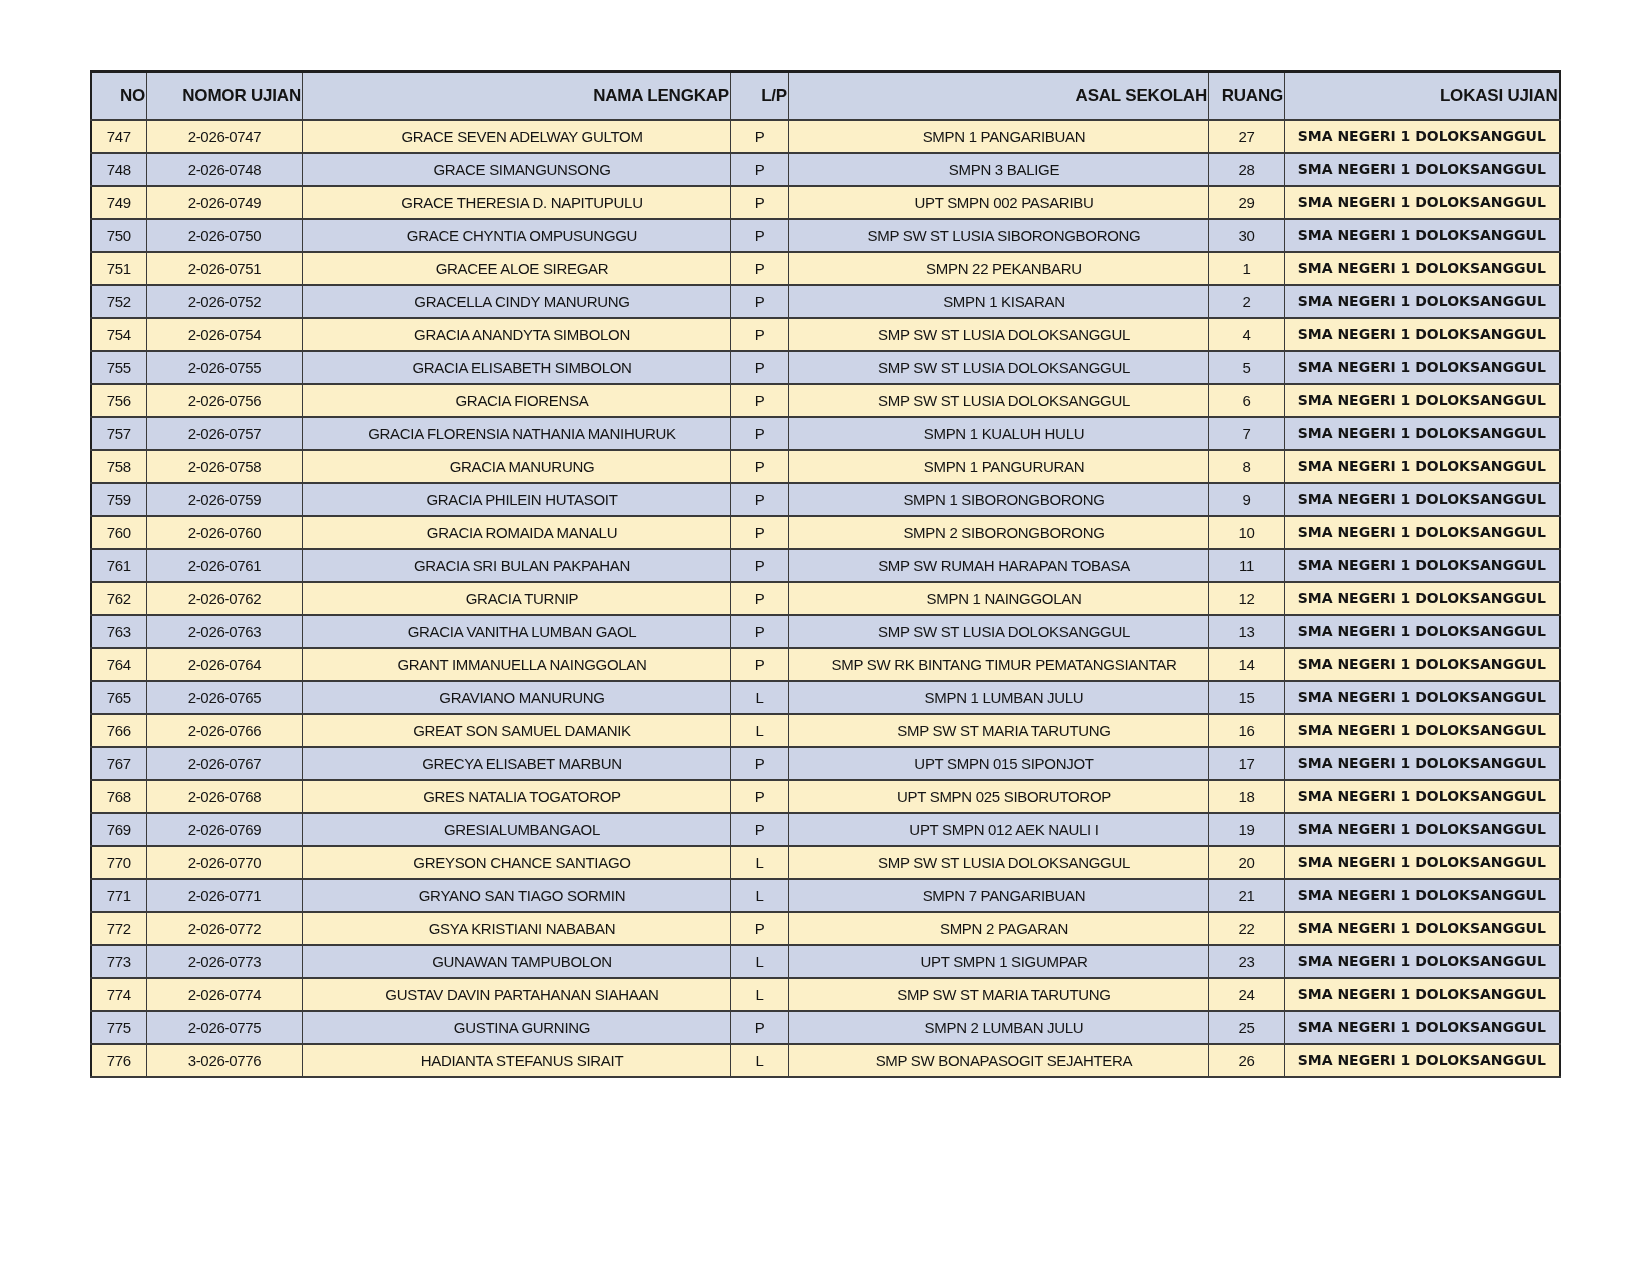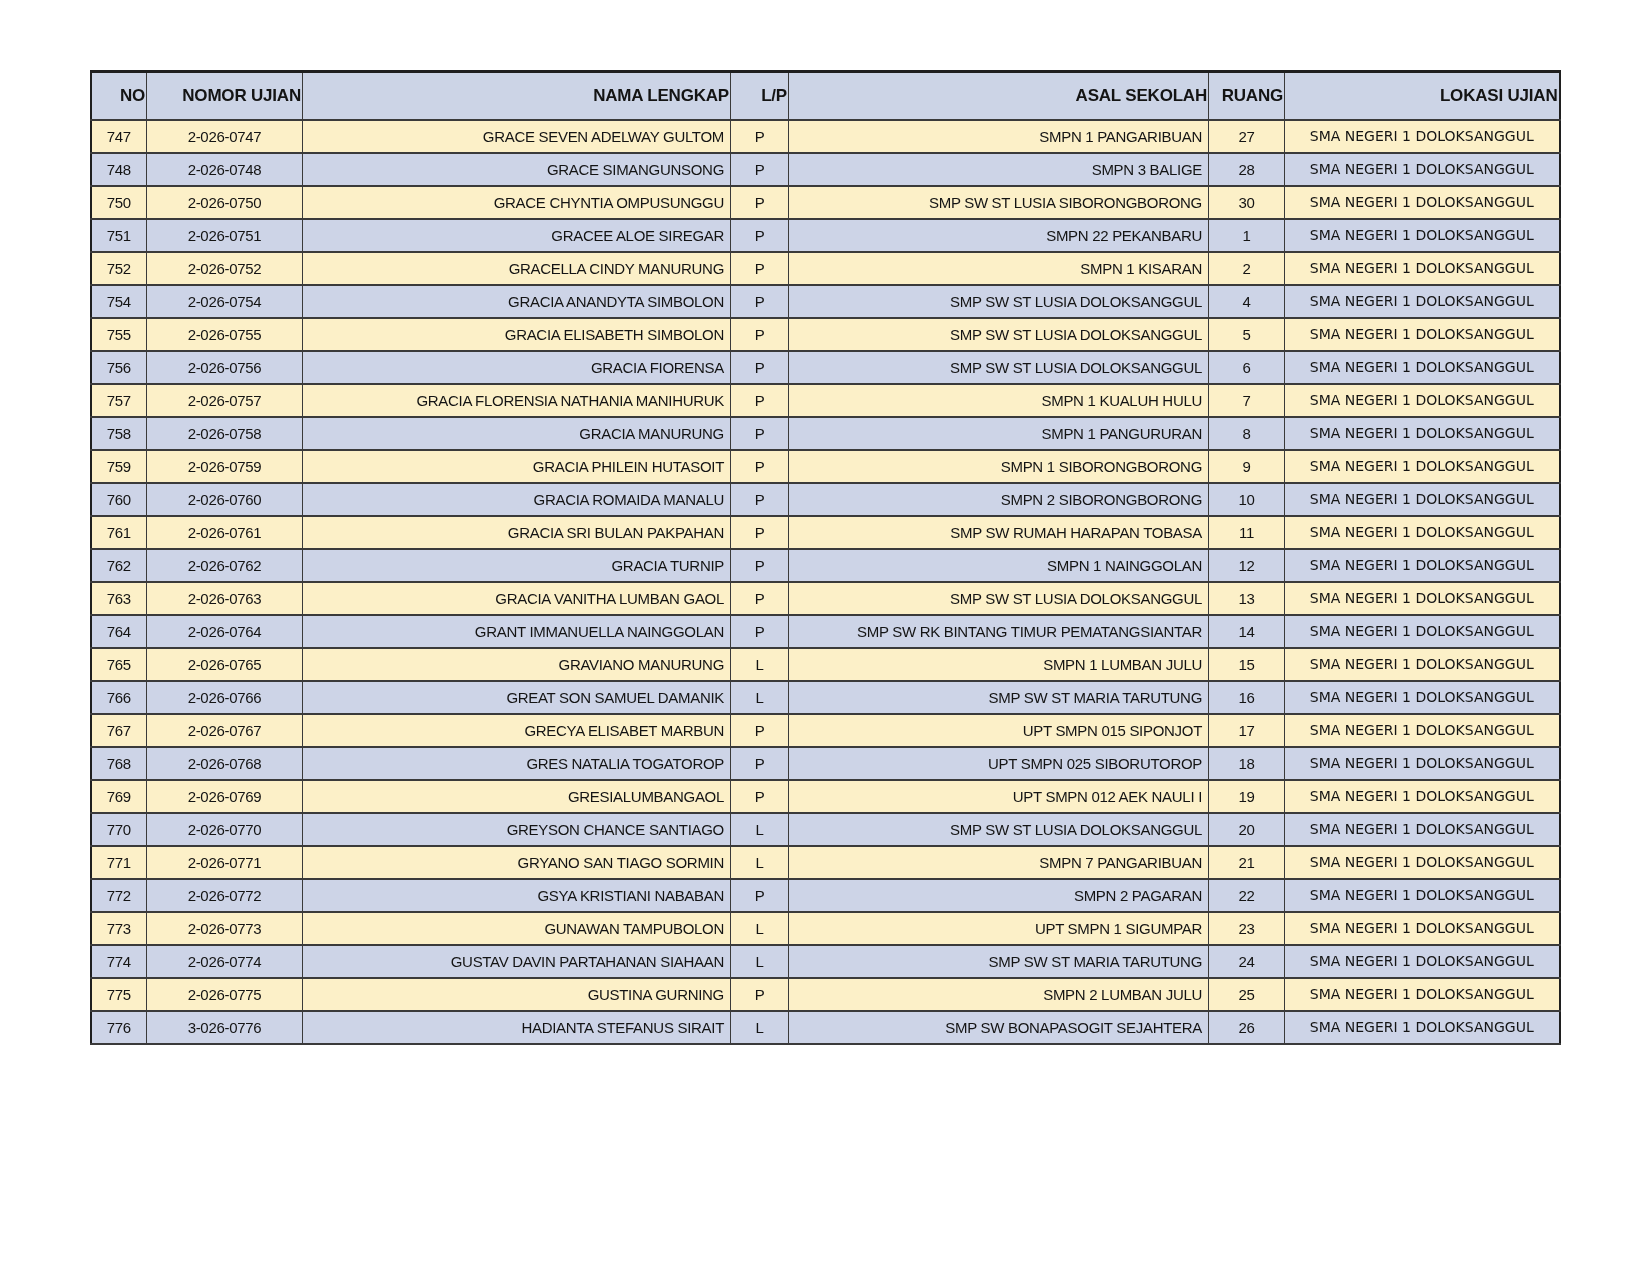--- a/index.html
+++ b/index.html
@@ -61,25 +61,26 @@
     height: 33px;
     font-size: 15px;
     letter-spacing: -0.3px;
     vertical-align: middle;
     padding: 0 4px;
   }
   tbody tr:nth-child(odd)  td { background: var(--row-cream); }
   tbody tr:nth-child(even) td { background: var(--row-blue); }
 
   td.col-no, td.col-lp, td.col-ruang, td.col-nomor, td.col-lokasi { text-align: center; }
-  td.col-nama, td.col-sekolah { text-align: right; padding-left: 17px; padding-right: 6px; }
+  td.col-nama, td.col-sekolah { text-align: center; padding-left: 17px; padding-right: 6px; }
   td.col-lokasi {
     font-family: "DejaVu Sans", sans-serif;
     font-size: 14px;
     letter-spacing: 0;
+    font-weight: bold;
   }
 </style>
 </head>
 <body>
 
 <div class="page">
   <table class="roster">
     <colgroup>
       <col class="c-no">
       <col class="c-nomor">
@@ -113,20 +114,29 @@
         <tr>
           <td class="col-no">748</td>
           <td class="col-nomor">2-026-0748</td>
           <td class="col-nama">GRACE SIMANGUNSONG</td>
           <td class="col-lp">P</td>
           <td class="col-sekolah">SMPN 3 BALIGE</td>
           <td class="col-ruang">28</td>
           <td class="col-lokasi">SMA NEGERI 1 DOLOKSANGGUL</td>
         </tr>
         <tr>
+          <td class="col-no">749</td>
+          <td class="col-nomor">2-026-0749</td>
+          <td class="col-nama">GRACE THERESIA D. NAPITUPULU</td>
+          <td class="col-lp">P</td>
+          <td class="col-sekolah">UPT SMPN 002 PASARIBU</td>
+          <td class="col-ruang">29</td>
+          <td class="col-lokasi">SMA NEGERI 1 DOLOKSANGGUL</td>
+        </tr>
+        <tr>
           <td class="col-no">750</td>
           <td class="col-nomor">2-026-0750</td>
           <td class="col-nama">GRACE CHYNTIA OMPUSUNGGU</td>
           <td class="col-lp">P</td>
           <td class="col-sekolah">SMP SW ST LUSIA SIBORONGBORONG</td>
           <td class="col-ruang">30</td>
           <td class="col-lokasi">SMA NEGERI 1 DOLOKSANGGUL</td>
         </tr>
         <tr>
           <td class="col-no">751</td>

